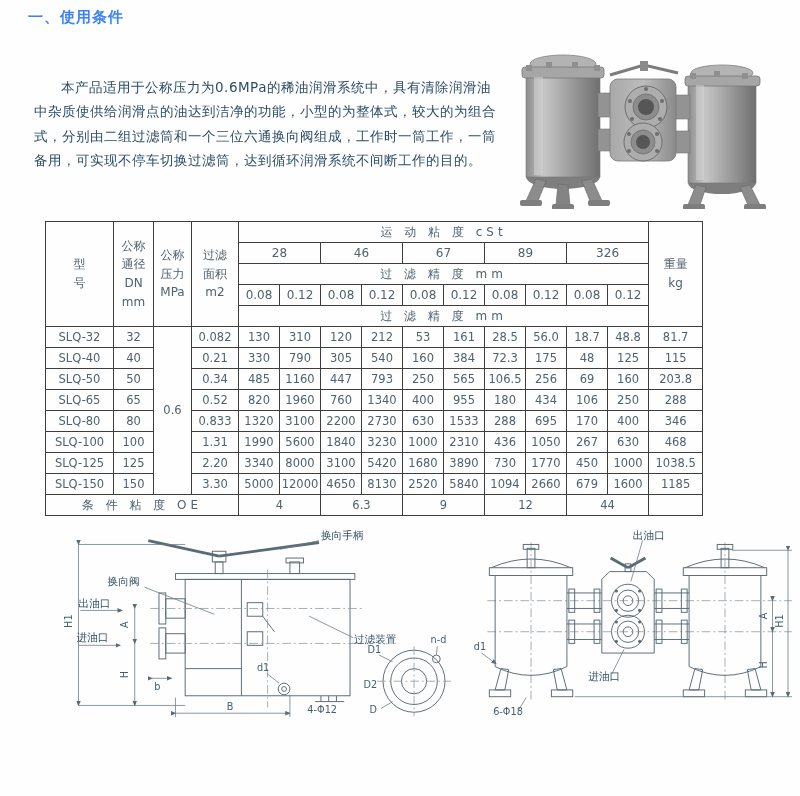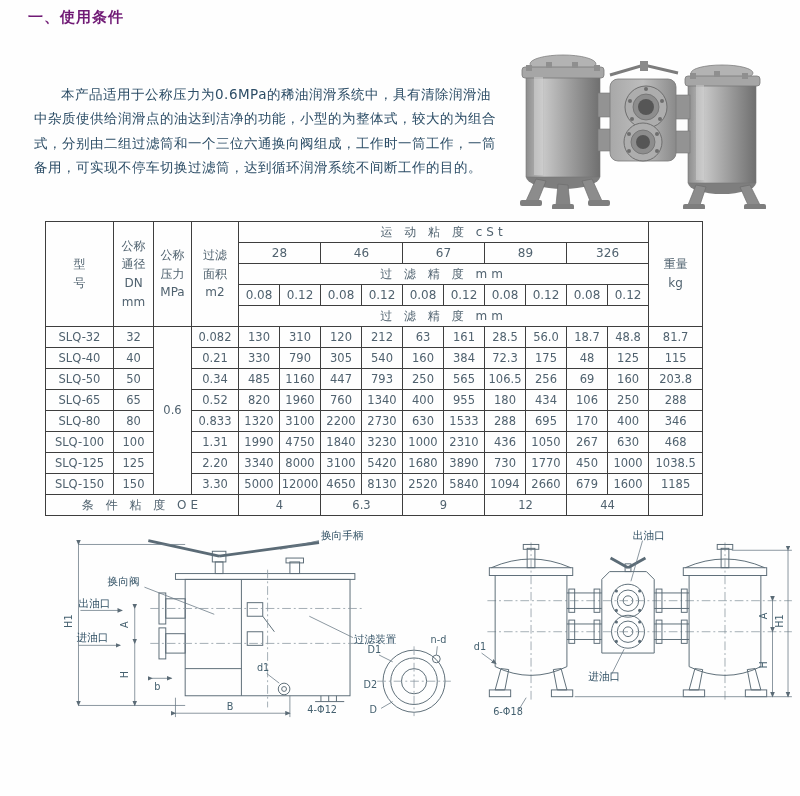--- a/index.html
+++ b/index.html
@@ -6,28 +6,28 @@
   html,body { margin:0; padding:0; }
   body {
     width:800px; height:796px; overflow:hidden;
     background:#ffffff;
     font-family:"DejaVu Sans", sans-serif;
     color:#2c4a60;
   }
   .page { position:relative; width:800px; height:796px; background:#fefefe; }
 
   .section-title {
-    font-size:15px; font-weight:bold; color:#701a75;
+    font-size:15px; font-weight:bold; color:#3b82f6;
     margin:0; padding:8px 0 0 28px; letter-spacing:1px;
   }
 
   
   .usage-wrap { position:relative; height:186px; }
   .usage-text {
-    position:absolute; left:34px; top:55px; width:468px;
+    position:absolute; left:34px; top:48px; width:468px;
     margin:0; font-size:13.5px; line-height:1.8; letter-spacing:0.5px;
     text-indent:2em; color:#2c4d66;
   }
   .photo-box { position:absolute; right:16px; top:4px; width:278px; height:178px; }
 
   
   table.tech {
     border-collapse:collapse; table-layout:fixed;
     margin:8px 0 0 45px; width:657px;
     font-size:12px; color:#50626f; text-align:center;
@@ -211,21 +211,21 @@
 
     <tr>
       <td class="num">SLQ-32</td>
       <td class="num">32</td>
       <td class="num" rowspan="8">0.6</td>
       <td class="num">0.082</td>
       <td class="num">130</td>
       <td class="num">310</td>
       <td class="num">120</td>
       <td class="num">212</td>
-      <td class="num">63</td>
+      <td class="num">53</td>
       <td class="num">161</td>
       <td class="num">28.5</td>
       <td class="num">56.0</td>
       <td class="num">18.7</td>
       <td class="num">48.8</td>
       <td class="num">81.7</td>
     </tr>
     <tr>
       <td class="num">SLQ-40</td>
       <td class="num">40</td>
@@ -288,21 +288,21 @@
       <td class="num">695</td>
       <td class="num">170</td>
       <td class="num">400</td>
       <td class="num">346</td>
     </tr>
     <tr>
       <td class="num">SLQ-100</td>
       <td class="num">100</td>
       <td class="num">1.31</td>
       <td class="num">1990</td>
-      <td class="num">4750</td>
+      <td class="num">5600</td>
       <td class="num">1840</td>
       <td class="num">3230</td>
       <td class="num">1000</td>
       <td class="num">2310</td>
       <td class="num">436</td>
       <td class="num">1050</td>
       <td class="num">267</td>
       <td class="num">630</td>
       <td class="num">468</td>
     </tr>

